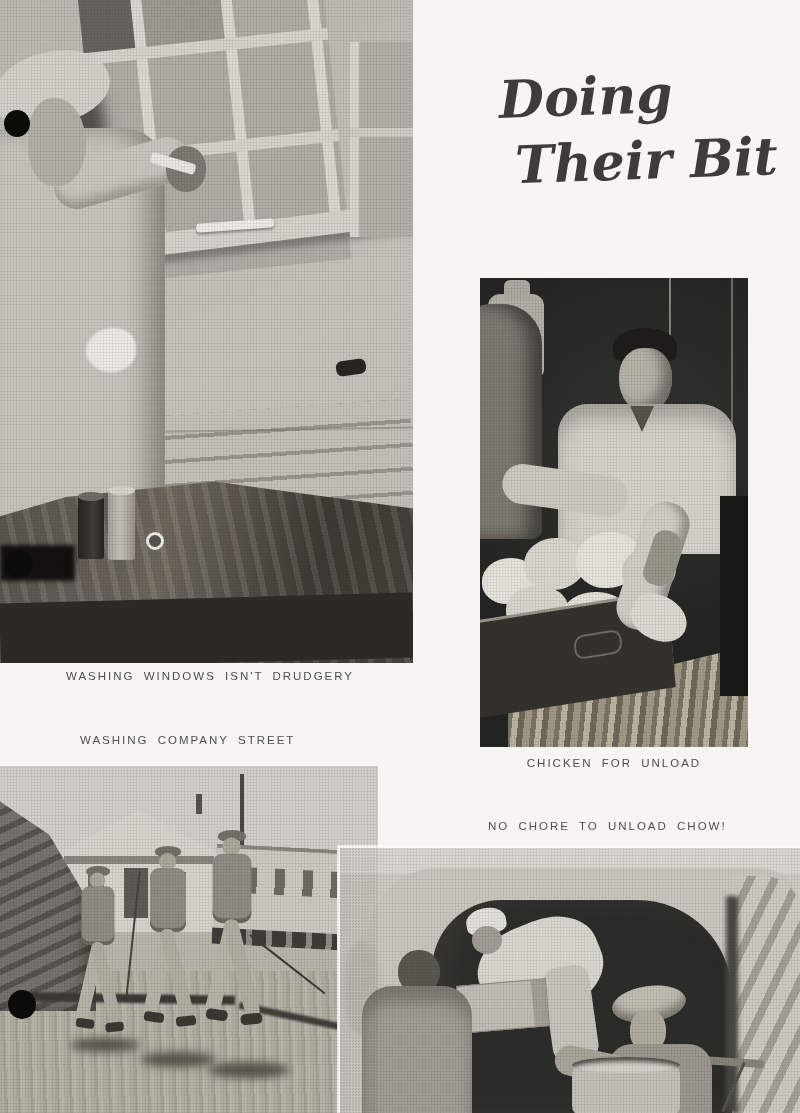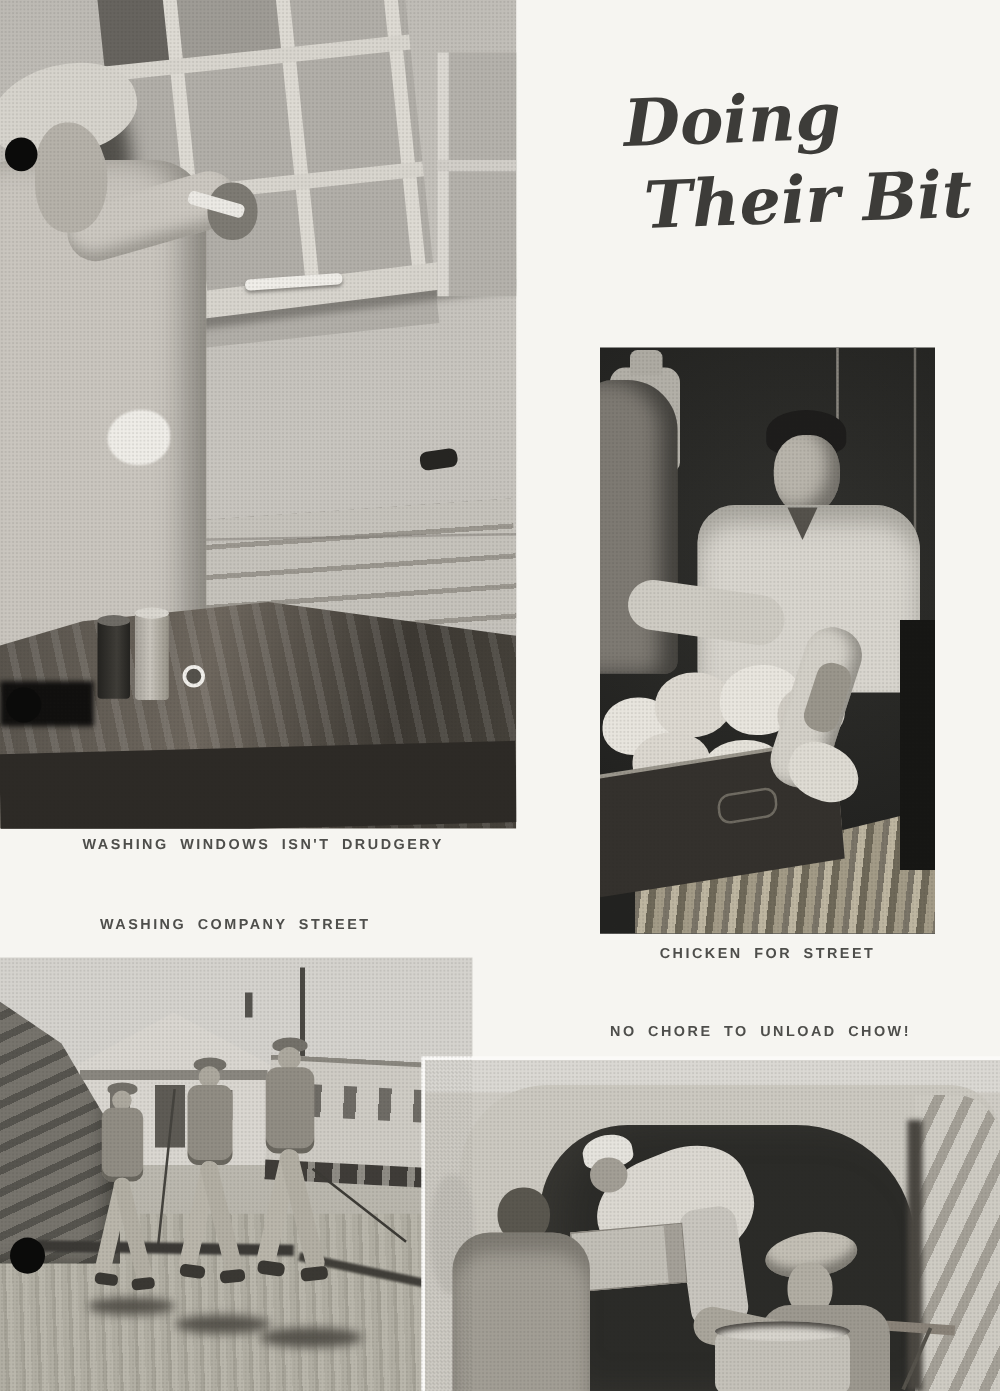--- a/index.html
+++ b/index.html
@@ -5,21 +5,21 @@
   html,body{margin:0;padding:0;background:#e9e8e4;}
   .page{position:relative;width:800px;height:1113px;background:#f6f5f1;overflow:hidden;
         font-family:"Liberation Sans",sans-serif;}
   
   .photo{position:absolute;overflow:hidden;background:#c6c3bd;}
   .photo::after{content:"";position:absolute;inset:0;pointer-events:none;
     background-image:radial-gradient(rgba(35,35,30,.10) 1px,transparent 1.2px);
     background-size:3px 3px;z-index:99;}
   
   .caption{position:absolute;font-size:11.5px;letter-spacing:2px;word-spacing:4px;
-    color:#4e4e4b;font-weight:bold;white-space:nowrap;}
+    color:#4e4e4b;font-weight:normal;white-space:nowrap;}
   .title{position:absolute;left:500px;top:62px;width:280px;color:#3d3c39;
     font-family:"DejaVu Serif",serif;font-style:italic;font-weight:bold;
     font-size:52px;line-height:66px;transform:rotate(-2deg);}
   .title .l2{margin-left:14px;}
   .hole{position:absolute;background:#0b0b0a;border-radius:50%;z-index:120;}
   
   .p1{left:0;top:0;width:413px;height:663px;background:linear-gradient(160deg,#bdbab4,#c9c6c0 55%,#c2bfb9);}
   .p1 .winzone{position:absolute;left:92px;top:-18px;width:245px;height:290px;transform:rotate(-6deg);background:#b2afa9;}
   .p1 .pane-dark{position:absolute;left:0;top:0;width:58px;height:62px;background:#67645f;}
   .p1 .pane-mid{position:absolute;left:58px;top:0;width:90px;height:62px;background:#9f9c96;}
@@ -178,21 +178,21 @@
     <div class="ring"></div>
   </div>
 
   <div class="title">
     <div class="l1">Doing</div>
     <div class="l2">Their Bit</div>
   </div>
 
   <div class="caption" style="left:66px;top:670px;">WASHING WINDOWS ISN'T DRUDGERY</div>
   <div class="caption" style="left:80px;top:734px;">WASHING COMPANY STREET</div>
-  <div class="caption" style="left:480px;top:757px;width:268px;text-align:center;">CHICKEN FOR STREET</div>
+  <div class="caption" style="left:480px;top:757px;width:268px;text-align:center;">CHICKEN FOR UNLOAD</div>
   <div class="caption" style="left:488px;top:820px;">NO CHORE TO UNLOAD CHOW!</div>
 
   <div class="photo p2">
     <div class="cord1"></div>
     <div class="cord2"></div>
     <div class="board"></div>
     <div class="lman"></div>
     <div class="hair"></div>
     <div class="face"></div>
     <div class="shirt"></div>

